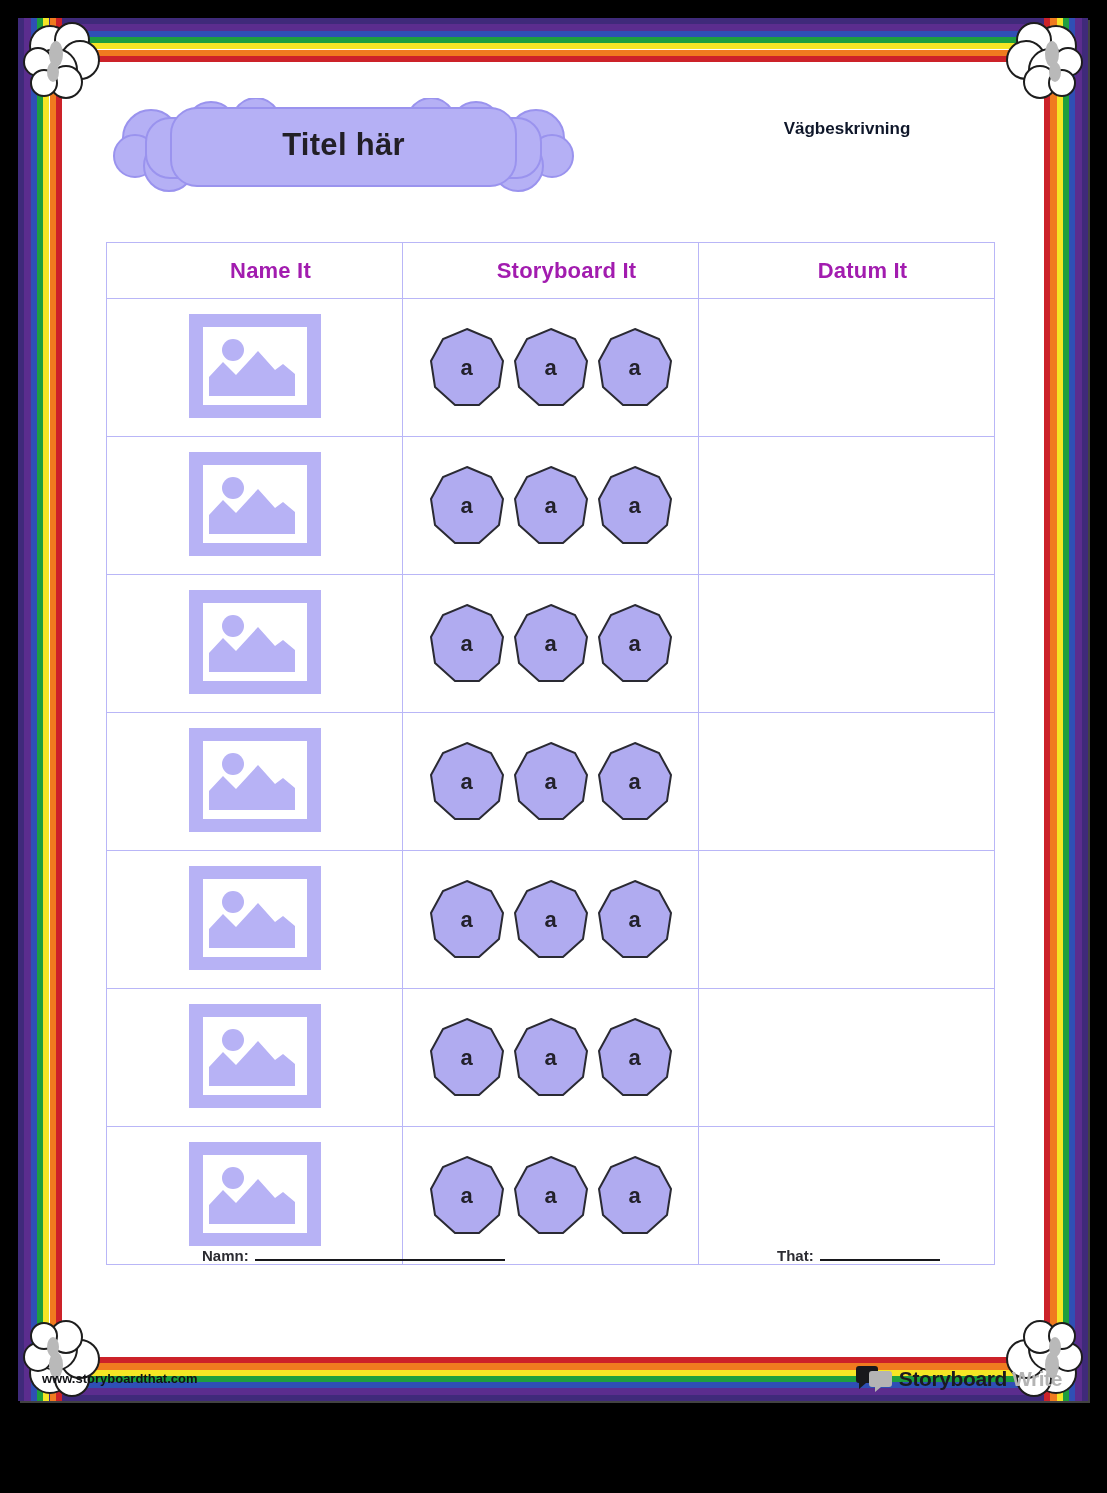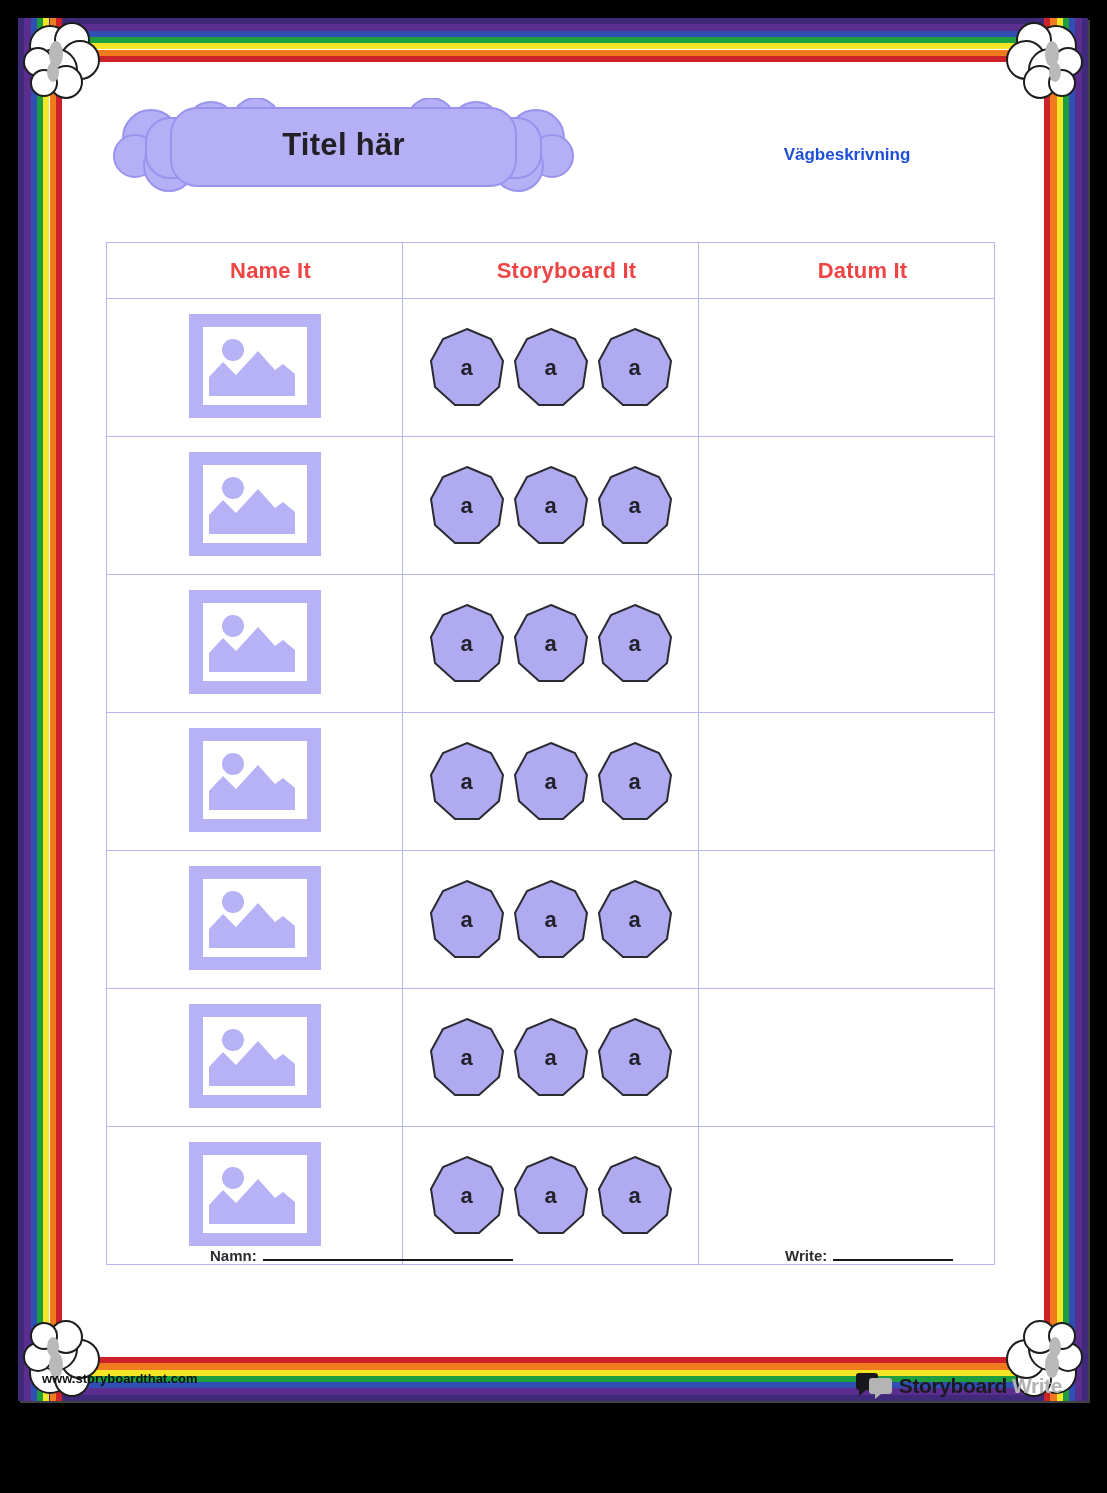--- a/index.html
+++ b/index.html
@@ -99,22 +99,21 @@
   }
 
   .directions-label {
     position: absolute;
     left: 640px;
     top: 57px;
     width: 290px;
     text-align: center;
     font-size: 17px;
     font-weight: 700;
-    color: #1d4ed8;
-    margin-top: 26px;
+    color: #0f172a;
   }
 
   
   .table-wrap {
     position: absolute;
     left: 44px;
     top: 180px;
     width: 888px;
   }
 
@@ -130,21 +129,21 @@
   }
 
   col.c-name   { width: 296px; }
   col.c-scram  { width: 296px; }
   col.c-write  { width: 296px; }
 
   table.worksheet-table th {
     height: 56px;
     font-size: 22px;
     font-weight: 700;
-    color: #ef4444;
+    color: #a21caf;
     letter-spacing: 0.2px;
     vertical-align: middle;
     text-align: center;
     padding-left: 32px;
   }
 
   table.worksheet-table td {
     height: 138px;
     vertical-align: middle;
     text-align: center;
@@ -205,21 +204,21 @@
     left: 0;
     top: 53px;
     width: 100%;
     height: 0;
     border-top: 4px dashed #0d0d0d;
   }
 
   
   .footer-fields {
     position: absolute;
-    left: 8px;
+    left: 0;
     top: 1185px;
     width: 1000px;
     height: 40px;
   }
   .field {
     position: absolute;
     display: flex;
     align-items: flex-end;
     gap: 6px;
     font-size: 15px;
@@ -247,21 +246,21 @@
     font-size: 13px;
     font-weight: 700;
     color: #111115;
     white-space: nowrap;
   }
 
   .logo-badge {
     position: absolute;
     z-index: 8;
     right: 26px;
-    bottom: 2px;
+    bottom: 9px;
     display: flex;
     align-items: center;
     gap: 5px;
     white-space: nowrap;
   }
   .logo-bubbles { width: 40px; height: 26px; display: block; }
   .logo-word-dark {
     font-size: 21px;
     font-weight: 700;
     color: #1a1a20;
@@ -638,21 +637,21 @@
             </tbody>
         </table>
       </div>
 
       <div class="footer-fields">
         <div class="field field-name">
           <span>Namn:</span>
           <span class="field-rule rule-long"></span>
         </div>
         <div class="field field-date">
-          <span>Write:</span>
+          <span>That:</span>
           <span class="field-rule rule-short"></span>
         </div>
       </div>
     </div>
 
     <div class="cloud-corner cloud-tl">
       <svg viewBox="0 0 84 86" aria-hidden="true">
         <g fill="#ffffff" stroke="#1d1d1d" stroke-width="2">
           <circle cx="30" cy="26" r="20"></circle>
             <circle cx="52" cy="20" r="17"></circle>

